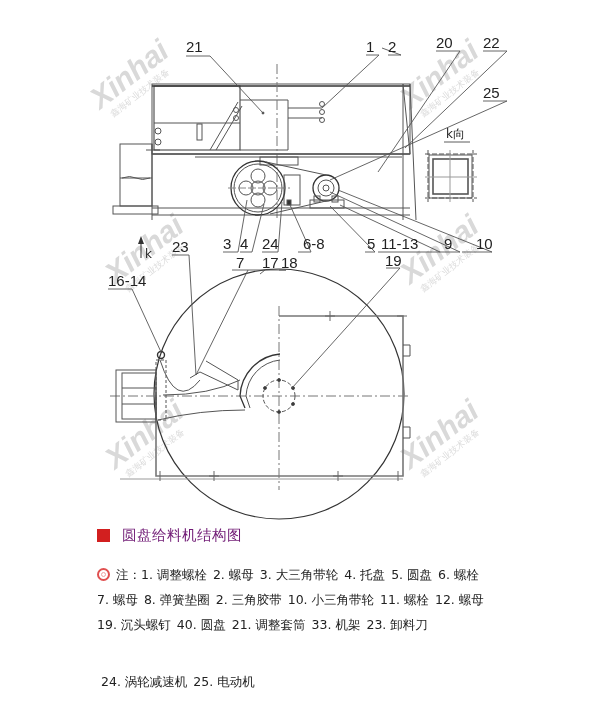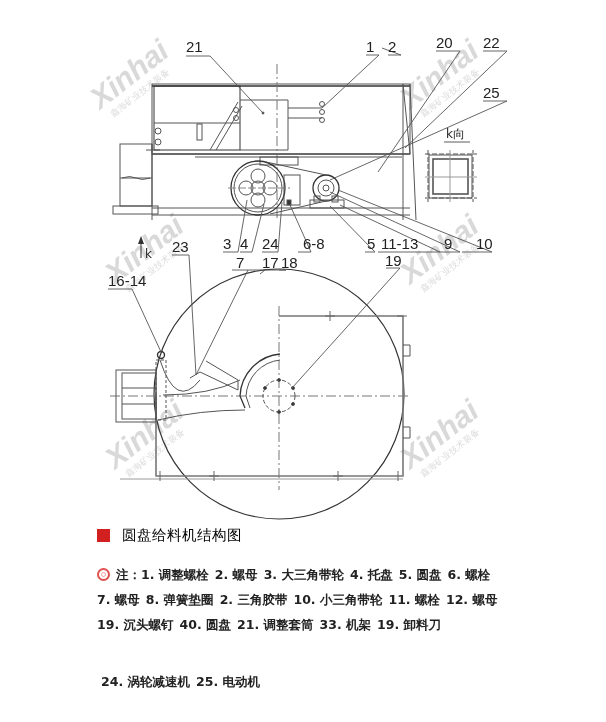--- a/index.html
+++ b/index.html
@@ -5,23 +5,23 @@
   html, body { margin:0; padding:0; background:#ffffff; }
   body { width:606px; height:722px; position:relative; overflow:hidden;
          font-family:"DejaVu Sans","Liberation Sans",sans-serif; color:#222; }
   #drawing { position:absolute; left:0; top:0; width:606px; height:520px; }
   .lbl { font-family:"Liberation Sans","DejaVu Sans",sans-serif; font-size:15px; fill:#222; }
   .lbl-sm { font-family:"DejaVu Sans",sans-serif; font-size:12px; fill:#222; }
   .wm { font-family:"Liberation Sans",sans-serif; font-weight:bold; font-style:italic; fill:#d9d9d9; font-size:30px; }
   .wm-sub { font-family:"DejaVu Sans",sans-serif; font-size:9px; fill:#dcdcdc; }
   .caption { position:absolute; left:97px; top:526px; display:flex; align-items:center; }
   .caption .sq { width:13px; height:13px; background:#d21f1f; margin-right:12px; }
-  .caption .title { font-size:14.5px; color:#000000; letter-spacing:0.5px; }
+  .caption .title { font-size:14.5px; color:#701a75; letter-spacing:0.5px; }
   .notes { position:absolute; left:97px; top:562px; width:440px; font-size:12.5px; line-height:25px; color:#222; }
-  .notes .row { white-space:nowrap;font-weight:bold; }
+  .notes .row { white-space:nowrap; }
   .notes .ring { display:inline-block; width:9px; height:9px; border:2.5px solid #e05050; border-radius:50%; vertical-align:-2px; margin-right:6px; position:relative; }
   .notes .ring::after { content:""; position:absolute; left:2px; top:2px; width:5px; height:5px; border-radius:50%; border:1px solid #f0a0a0; box-sizing:border-box; }
   .notes .item { margin-right:6px; }
 </style>
 </head>
 <body>
 
 <svg id="drawing" viewBox="0 0 606 520" xmlns="http://www.w3.org/2000/svg">
 
   <g>
@@ -243,18 +243,18 @@
 </div>
 
 <div class="notes">
   <div class="row">
     <span class="ring"></span><span>注：</span><span class="item">1. 调整螺栓</span><span class="item">2. 螺母</span><span class="item">3. 大三角带轮</span><span class="item">4. 托盘</span><span class="item">5. 圆盘</span><span class="item">6. 螺栓</span>
   </div>
   <div class="row">
     <span class="item">7. 螺母</span><span class="item">8. 弹簧垫圈</span><span class="item">2. 三角胶带</span><span class="item">10. 小三角带轮</span><span class="item">11. 螺栓</span><span class="item">12. 螺母</span>
   </div>
   <div class="row">
-    <span class="item">19. 沉头螺钉</span><span class="item">40. 圆盘</span><span class="item">21. 调整套筒</span><span class="item">33. 机架</span><span class="item">19. 卸料刀</span>
+    <span class="item">19. 沉头螺钉</span><span class="item">40. 圆盘</span><span class="item">21. 调整套筒</span><span class="item">33. 机架</span><span class="item">23. 卸料刀</span>
   </div>
   <div class="row" style="padding-left:4px;margin-top:32px;">
     <span class="item">24. 涡轮减速机</span><span class="item">25. 电动机</span>
   </div>
 </div>
 
 </body></html>

